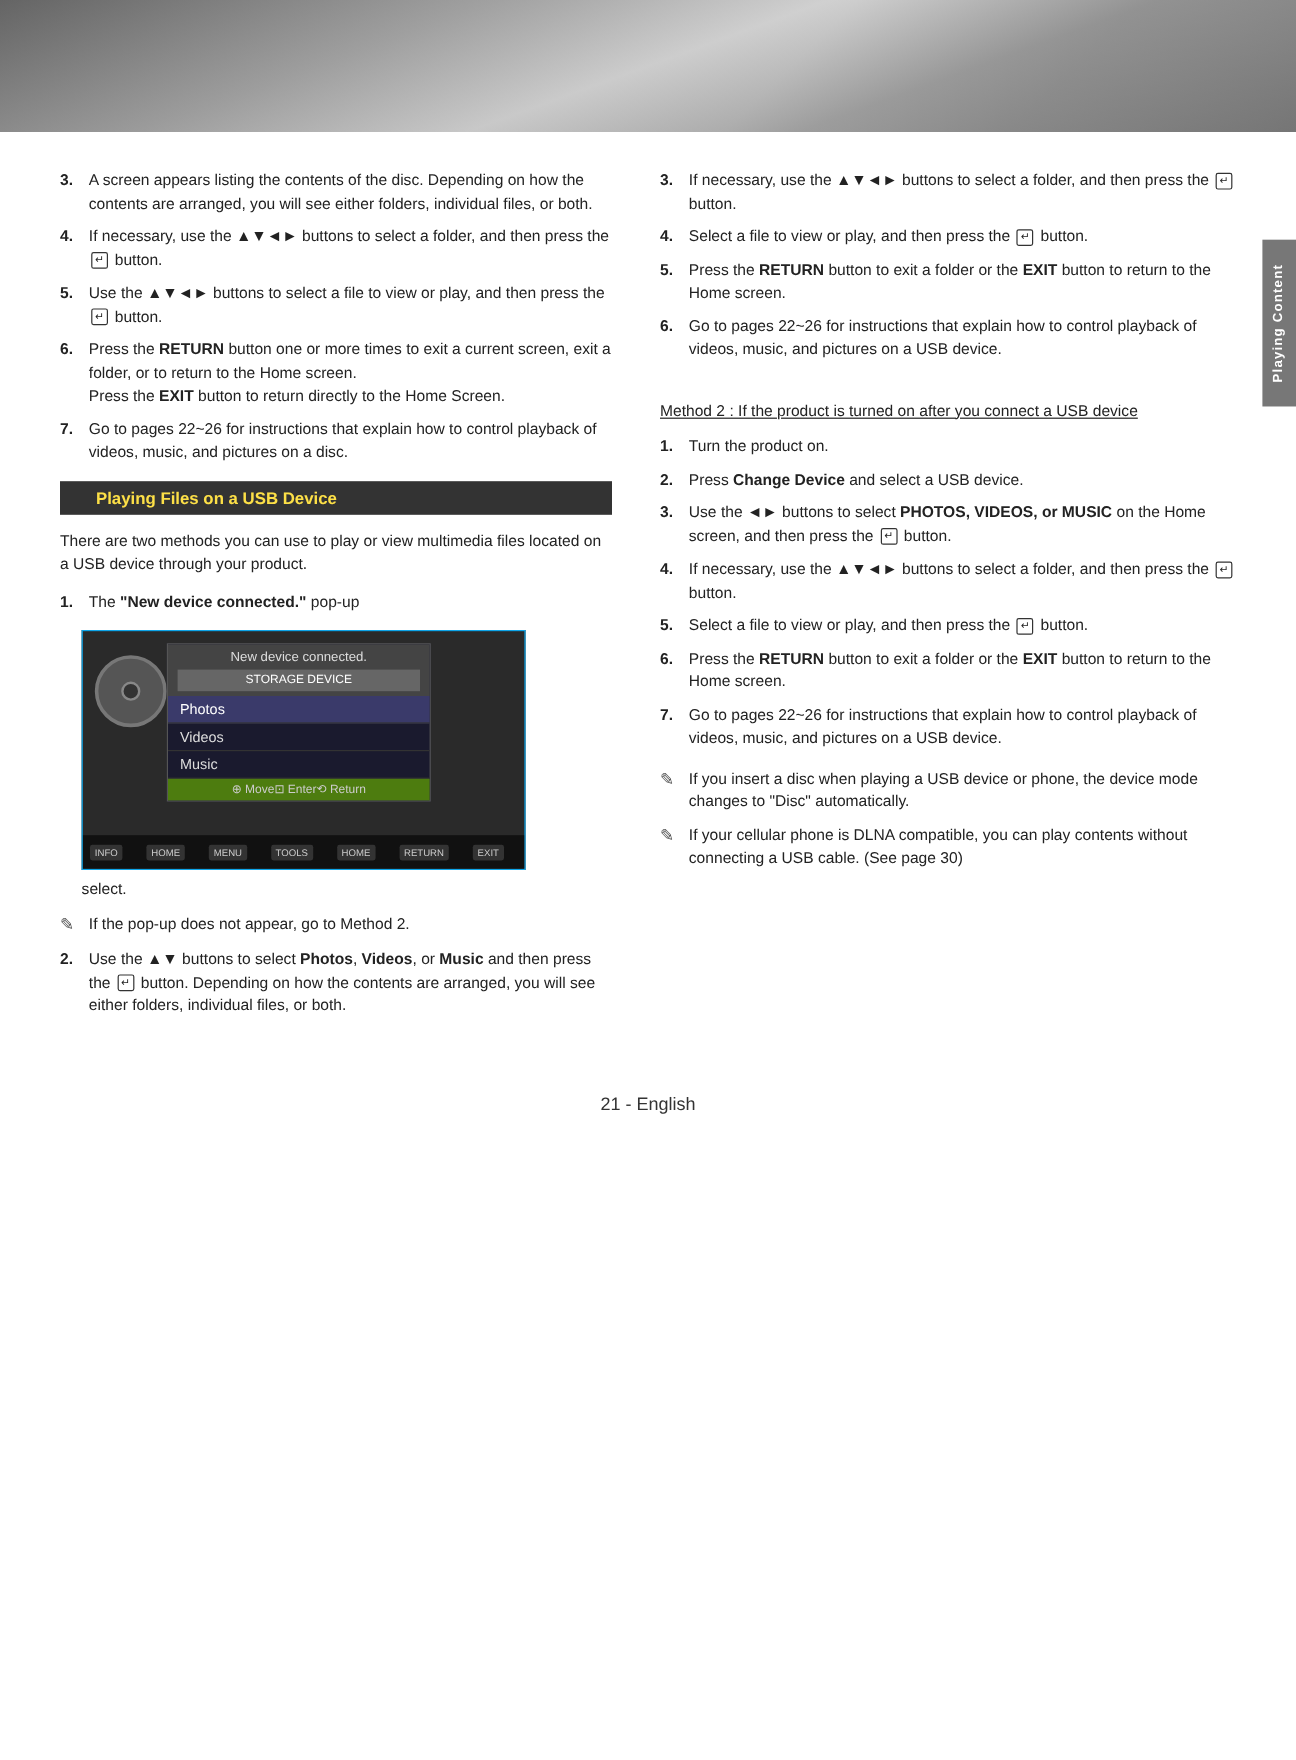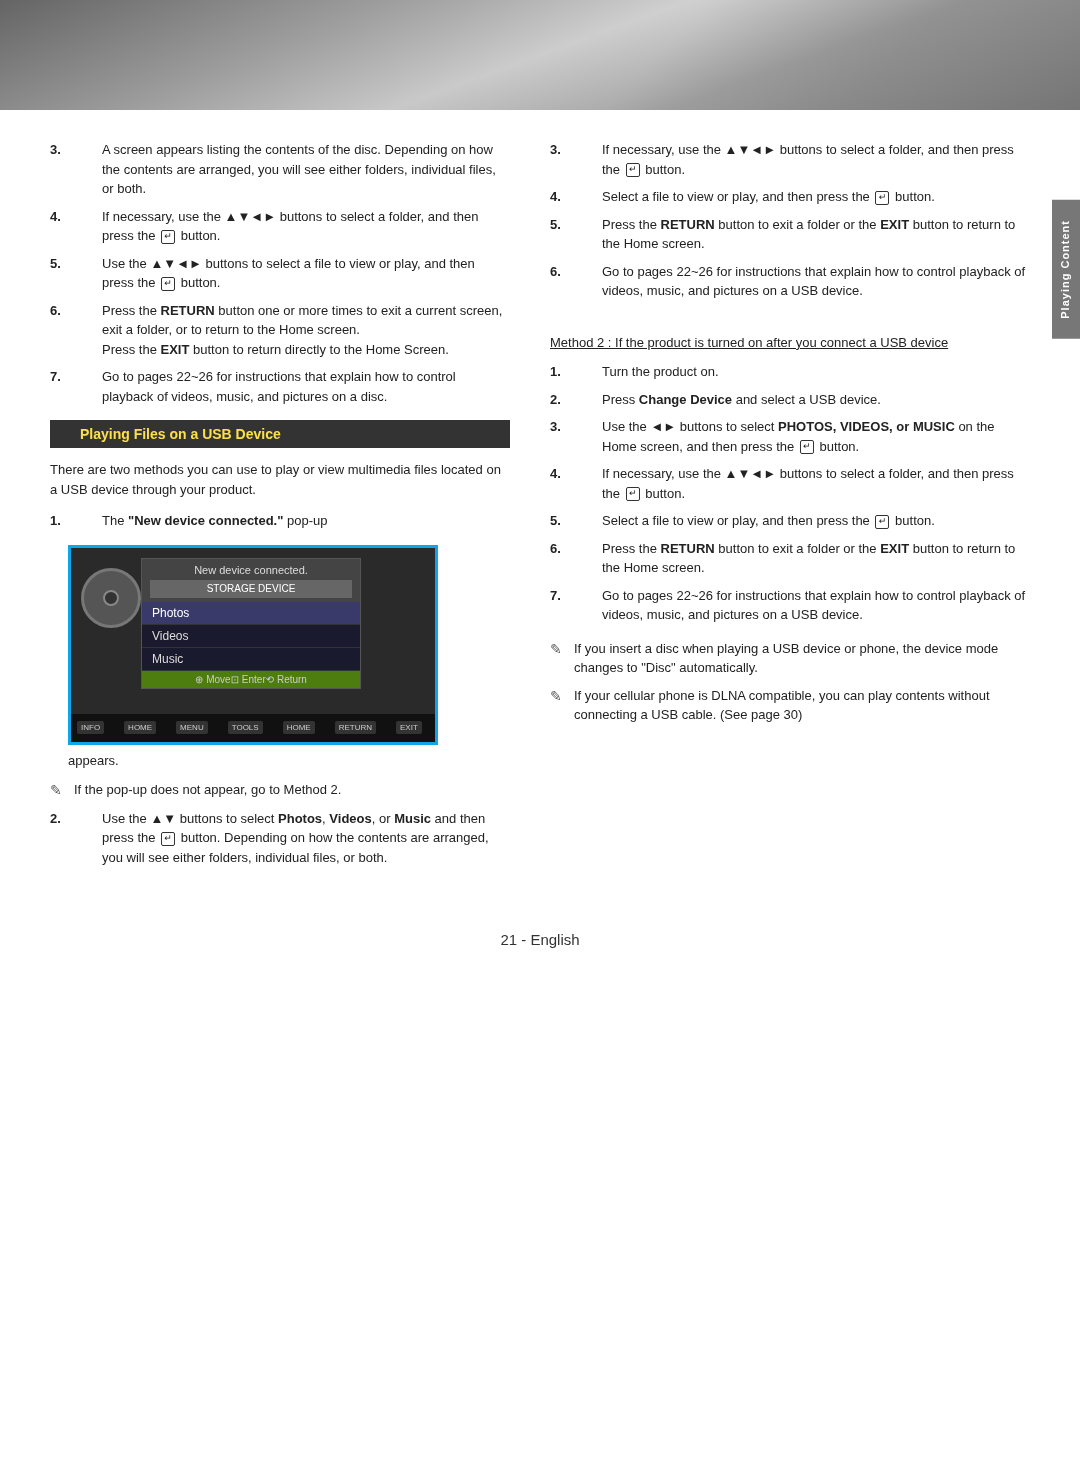--- a/index.html
+++ b/index.html
@@ -100,21 +100,21 @@
     .method-heading {
       font-size: 13px;
       font-weight: normal;
       text-decoration: underline;
       margin-bottom: 8px;
       line-height: 1.5;
     }
 
     
     .screenshot-box {
-      border: 3px solid #0ea5e9;
+      border: 1px solid #0ea5e9;
       background: #2a2a2a;
       width: 370px;
       height: 200px;
       margin: 8px 0 8px 18px;
       position: relative;
       overflow: hidden;
     }
 
     .screenshot-inner {
       position: relative;
@@ -252,21 +252,21 @@
     }
     .btn-icon::after {
       content: '↵';
       font-size: 9px;
       position: absolute;
       top: 50%;
       left: 50%;
       transform: translate(-50%, -50%);
     }
 
-    li .content { flex: 1; margin-left: 28px; }
+    li .content { flex: 1; }
   </style>
 </head>
 <body>
 
 <div class="header-banner"></div>
 
 <div class="sidebar-label">Playing Content</div>
 
 <div class="main-content">
 
@@ -334,21 +334,21 @@
           <span class="bottom-btn">TOOLS</span>
           <span class="bottom-btn">HOME</span>
           <span class="bottom-btn">RETURN</span>
           <span class="bottom-btn">EXIT</span>
           <span class="bottom-btn">CHANGE DEVICE</span>
           <span class="bottom-btn">PLAYLIST</span>
         </div>
       </div>
     </div>
 
-    <p style="margin-left:18px; margin-bottom:12px; font-size:13px;">appears.</p>
+    <p style="margin-left:18px; margin-bottom:12px; font-size:13px;">select.</p>
 
     <div class="note-item">
       <span class="note-icon">✎</span>
       <span>If the pop-up does not appear, go to Method 2.</span>
     </div>
 
     <ul class="numbered-list">
       <li>
         <span class="num bold">2.</span>
         <span class="content">Use the ▲▼ buttons to select <span class="bold">Photos</span>, <span class="bold">Videos</span>, or <span class="bold">Music</span> and then press the <span class="btn-icon"></span> button. Depending on how the contents are arranged, you will see either folders, individual files, or both.</span>

